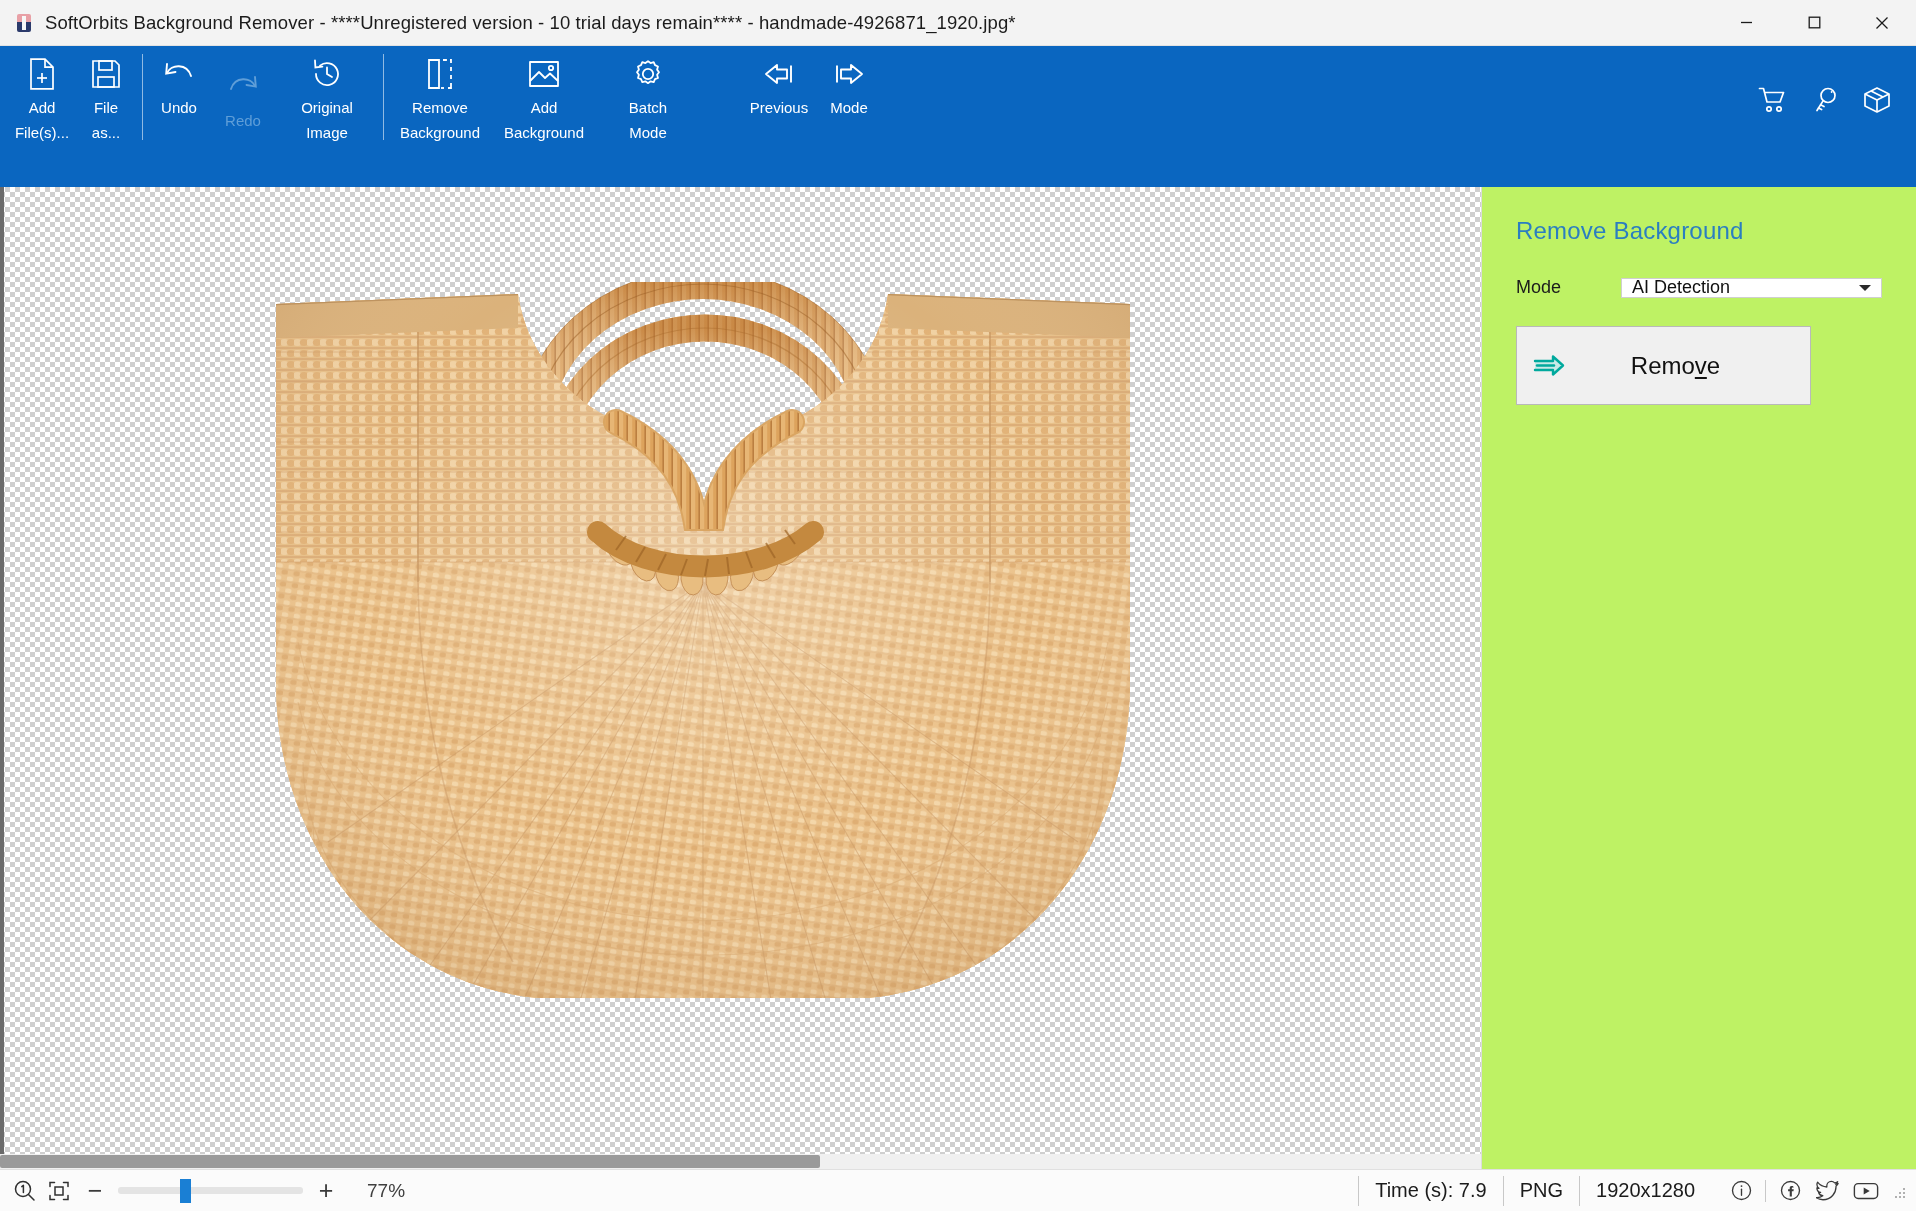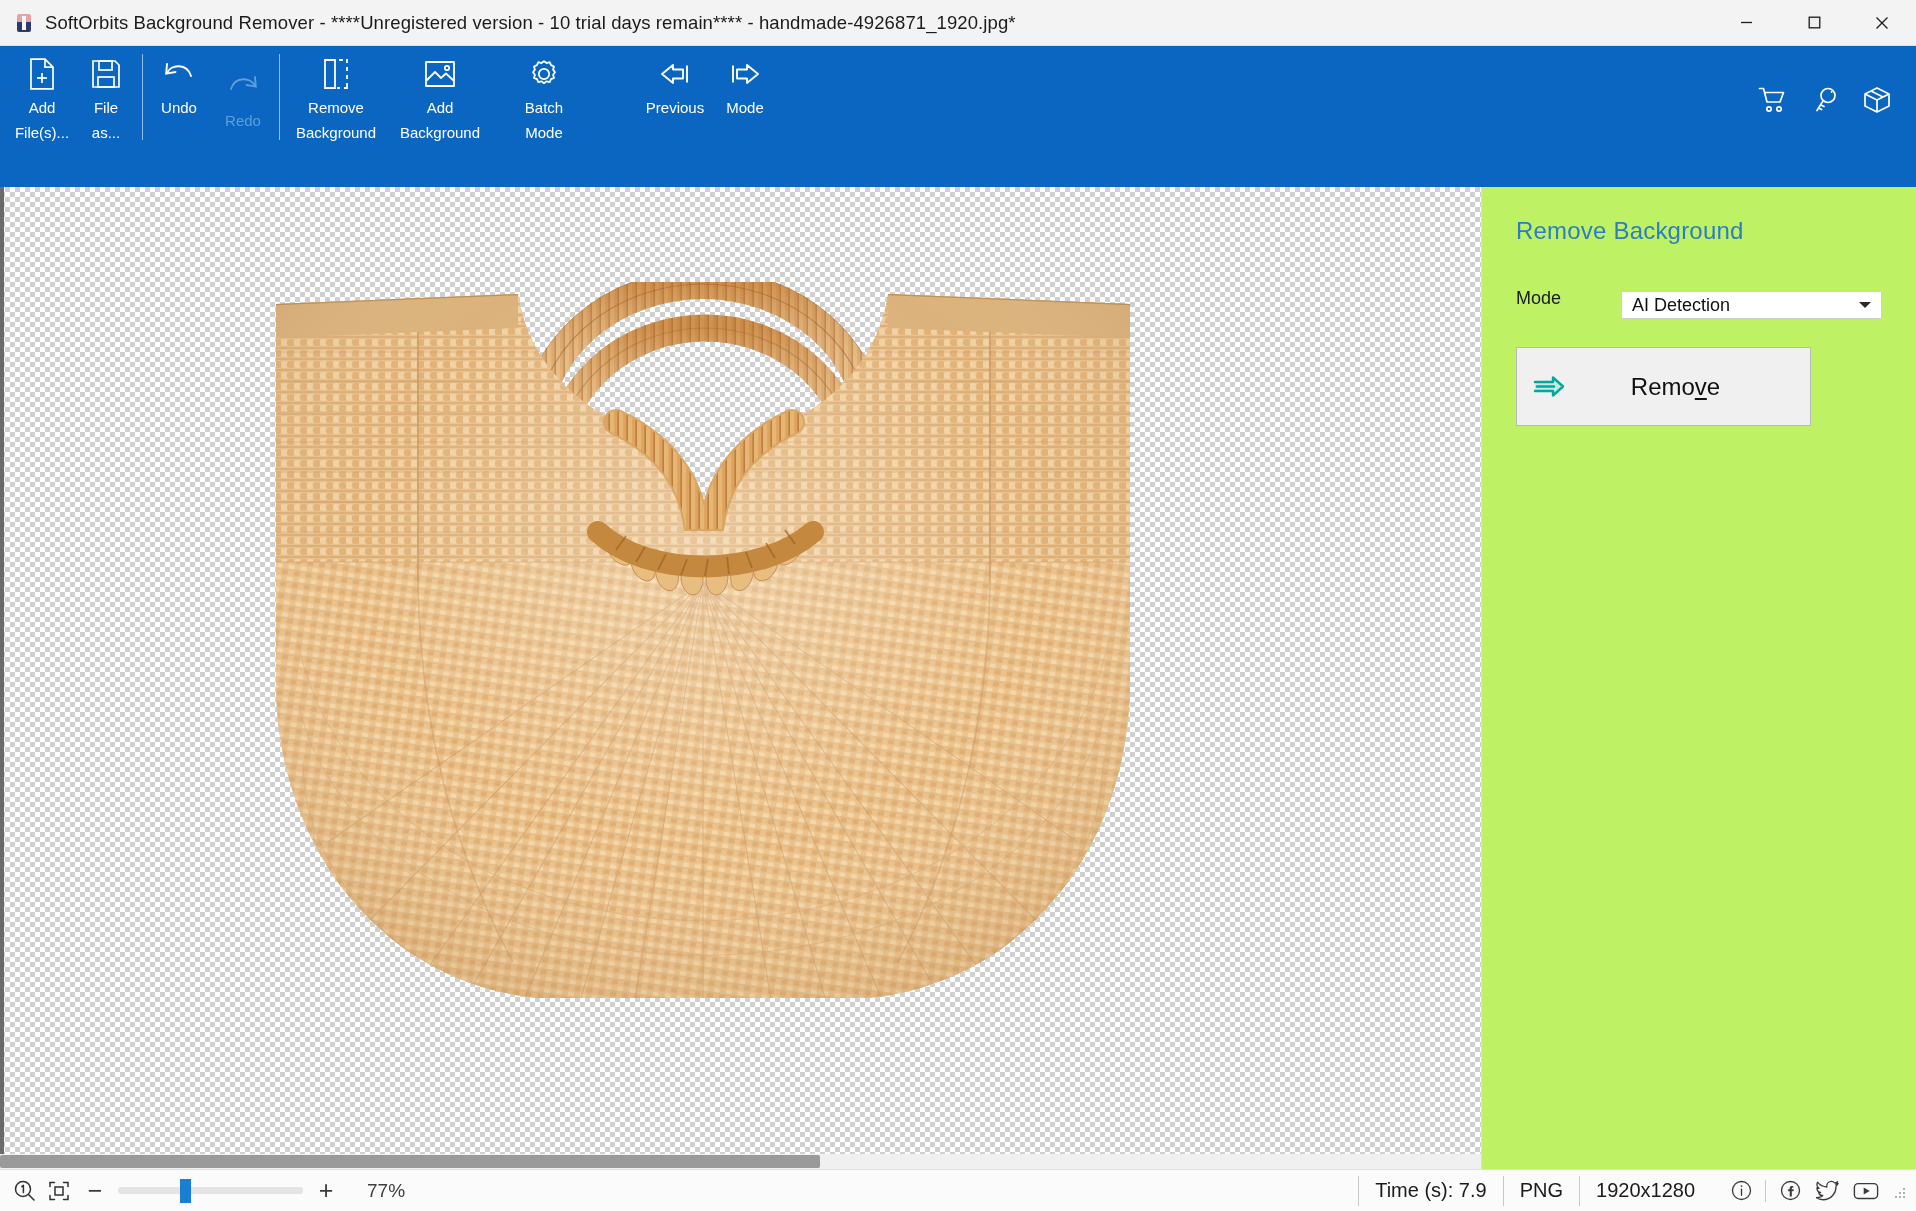--- a/index.html
+++ b/index.html
@@ -167,26 +167,25 @@
     font-weight: 400;
     margin-bottom: 32px;
     letter-spacing: 0.2px;
   }
   .mode-row { display: flex; align-items: center; margin-bottom: 28px; }
   .mode-label { font-size: 18px; color: #1b1b1b; width: 105px; flex:0 0 105px; }
   .combo {
     position: relative;
     flex: 1 1 auto;
     max-width: 262px;
-    height: 28px;
+    height: 20px;
     border: 1px solid #cfcfcf;
     background: #ffffff;
     display: flex; align-items: center;
     padding: 0 10px;
-    margin-top: 14px;
   }
   .combo .cval { font-size: 18px; color: #111; }
   .combo .carrow {
     position: absolute; right: 10px; top: 50%;
     transform: translateY(-50%);
     width: 0; height: 0;
     border-left: 6px solid transparent;
     border-right: 6px solid transparent;
     border-top: 6px solid #2a2a2a;
   }
@@ -338,20 +337,31 @@
       <div class="tb-btn disabled">
         <span class="ico">
           <svg width="34" height="28" viewBox="0 0 34 28" fill="none" stroke="#5f9ed8" stroke-width="1.9" stroke-linecap="round">
             <path d="M29 13 C25 4, 9 3, 5 16"></path>
             <path d="M29 4 L29.8 13.6 L20.5 12"></path>
           </svg>
         </span>
         <span class="lbl">Redo</span>
       </div>
 
+      <div class="tb-btn wide">
+        <span class="ico">
+          <svg width="32" height="32" viewBox="0 0 32 32" fill="none" stroke="#ffffff" stroke-width="1.8" stroke-linecap="round">
+            <path d="M5 16 A11 11 0 1 0 9 7.6"></path>
+            <path d="M4 2.5 L4.4 9.4 L11.4 8.6"></path>
+            <path d="M16 9.5 V16 L21 19"></path>
+          </svg>
+        </span>
+        <span class="lbl">Original</span>
+        <span class="lbl">Image</span>
+      </div>
 
       <div class="tb-sep"></div>
 
       <div class="tb-btn wide">
         <span class="ico">
           <svg width="28" height="32" viewBox="0 0 28 32" fill="none" stroke="#ffffff" stroke-width="1.8">
             <path d="M3 2 h10 v28 h-10 z"></path>
             <path d="M17 2 h4" stroke-dasharray="0"></path>
             <path d="M24 2 h1 v3"></path>
             <path d="M25 9 v4"></path>

